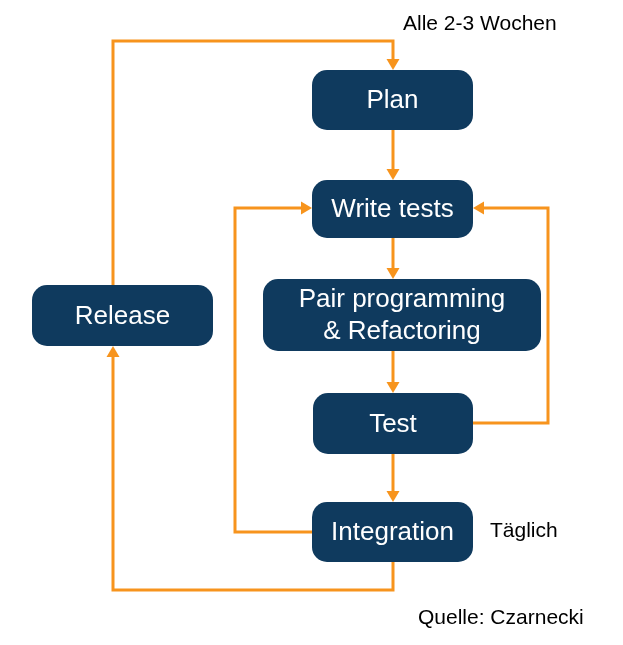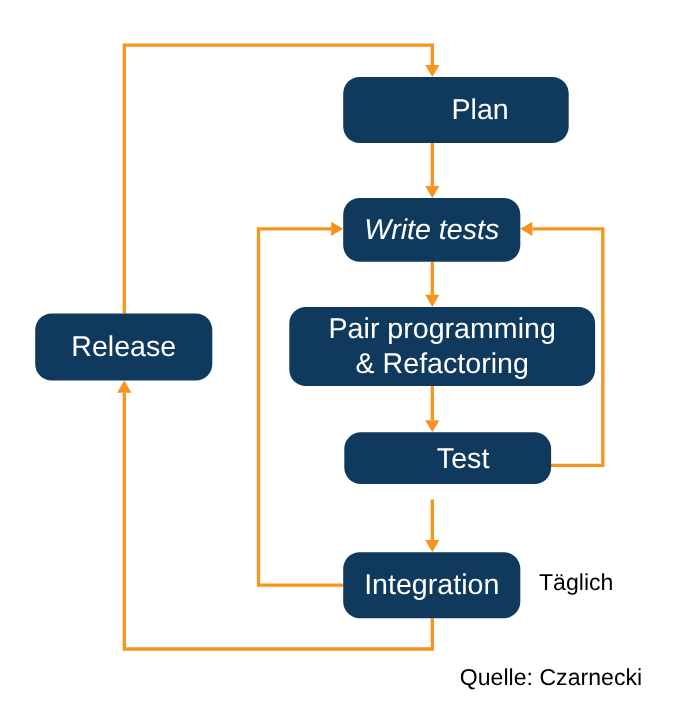--- a/index.html
+++ b/index.html
@@ -33,26 +33,26 @@
     border-radius: 15px;
     display: flex;
     flex-direction: column;
     align-items: center;
     justify-content: center;
     font-size: 26px;
     line-height: 1.22;
     text-align: center;
     white-space: nowrap;
   }
-  .node-plan        { left: 312px; top:  70px; width: 161px; height: 60px; padding-left: 44px; }
-  .node-write-tests { left: 312px; top: 180px; width: 161px; height: 58px; font-style: italic; }
+  .node-plan        { left: 312px; top:  70px; width: 161px; height: 60px; }
+  .node-write-tests { left: 312px; top: 180px; width: 161px; height: 58px; }
   .node-pair        { left: 263px; top: 279px; width: 278px; height: 72px; }
-  .node-test        { left: 313px; top: 393px; width: 160px; height: 47px; padding-left: 28px; }
+  .node-test        { left: 313px; top: 393px; width: 160px; height: 61px; }
   .node-integration { left: 312px; top: 502px; width: 161px; height: 60px; justify-content: center; }
-  .node-release     { left:  32px; top: 285px; width: 161px; height: 61px; justify-content: center; }
+  .node-release     { left:  32px; top: 285px; width: 181px; height: 61px; justify-content: center; }
   .annotation {
     position: absolute;
     color: var(--annotation-text, #000);
     font-size: 21px;
     white-space: nowrap;
   }
   .annotation-cycle  { left: 403px; top:  11px; }
   .annotation-daily  { left: 490px; top: 518px; }
   .annotation-source { left: 418px; top: 605px; text-align: center; }
 </style>
@@ -106,18 +106,19 @@
   </div>
 
   <div class="node node-integration">
     <span>Integration</span>
   </div>
 
   <div class="node node-release">
     <span>Release</span>
   </div>
 
+  <div class="annotation annotation-cycle">Alle 2-3 Wochen</div>
 
   <div class="annotation annotation-daily">Täglich</div>
 
   <div class="annotation annotation-source">Quelle: Czarnecki</div>
 
 </div>
 
 </body></html>

